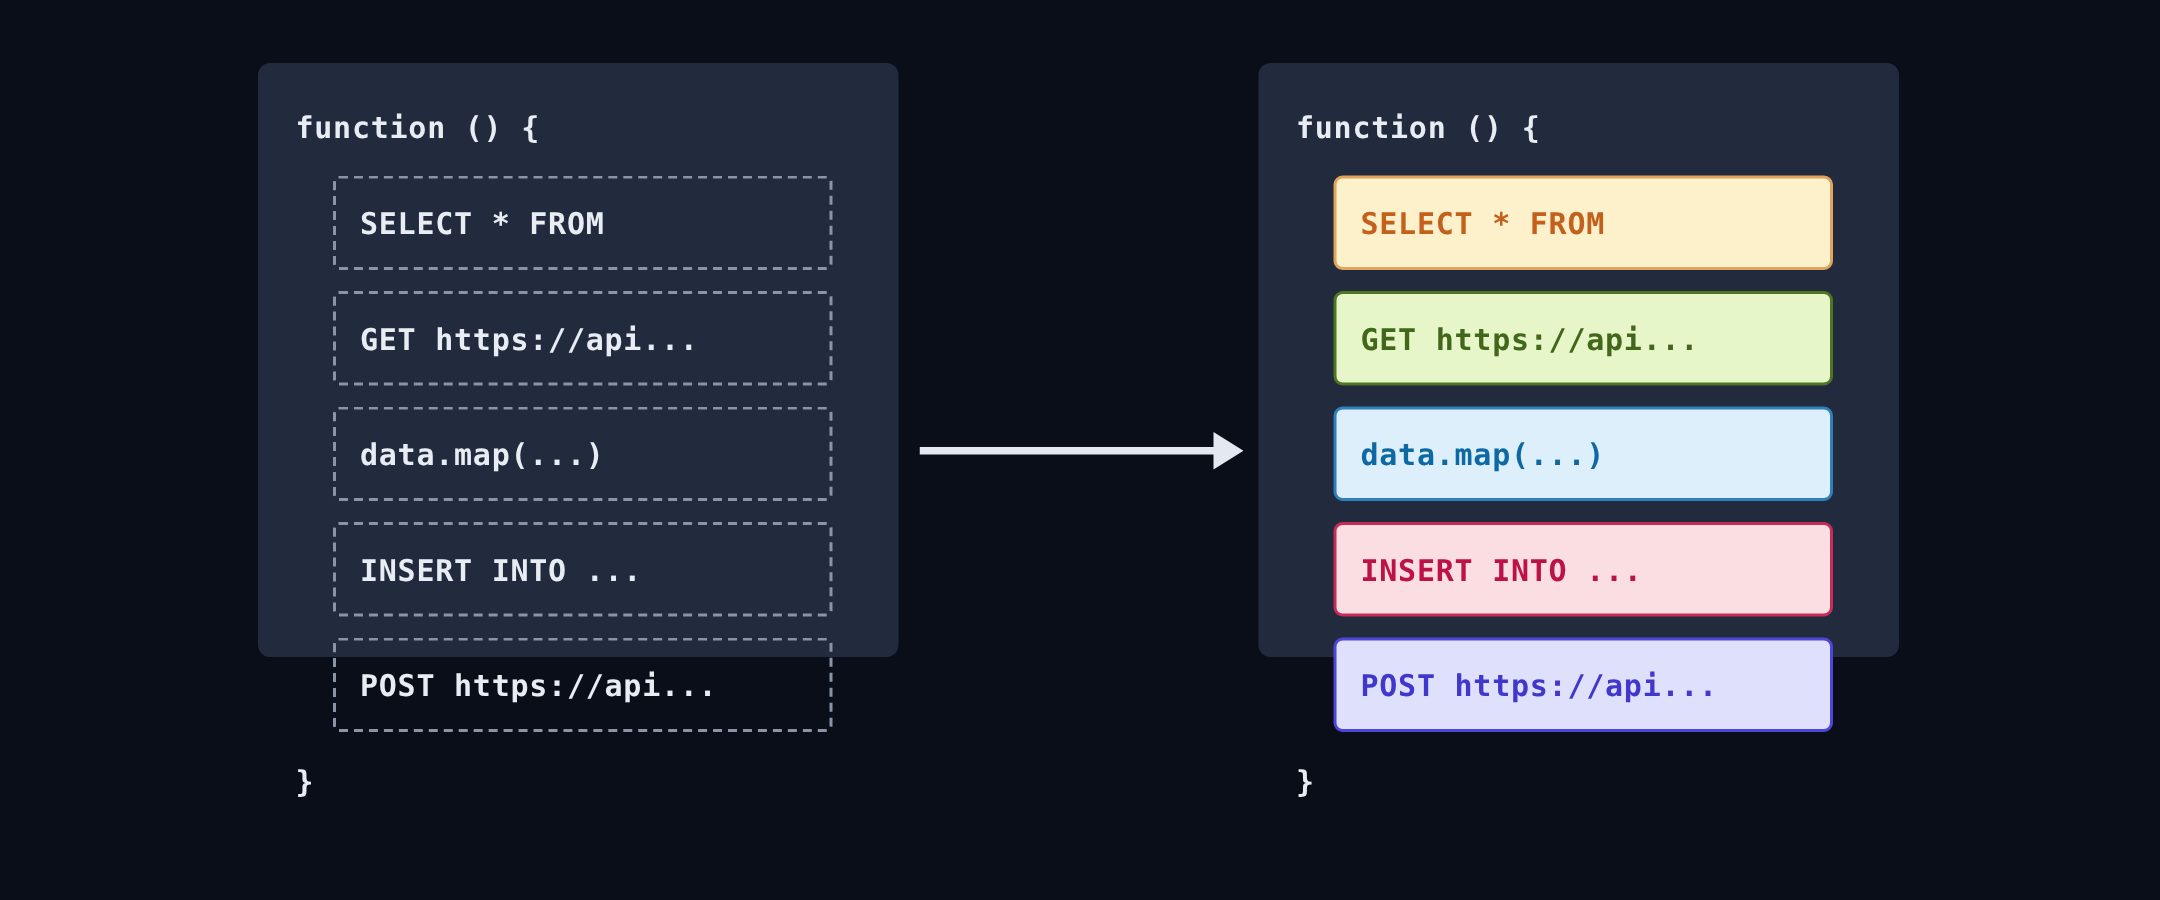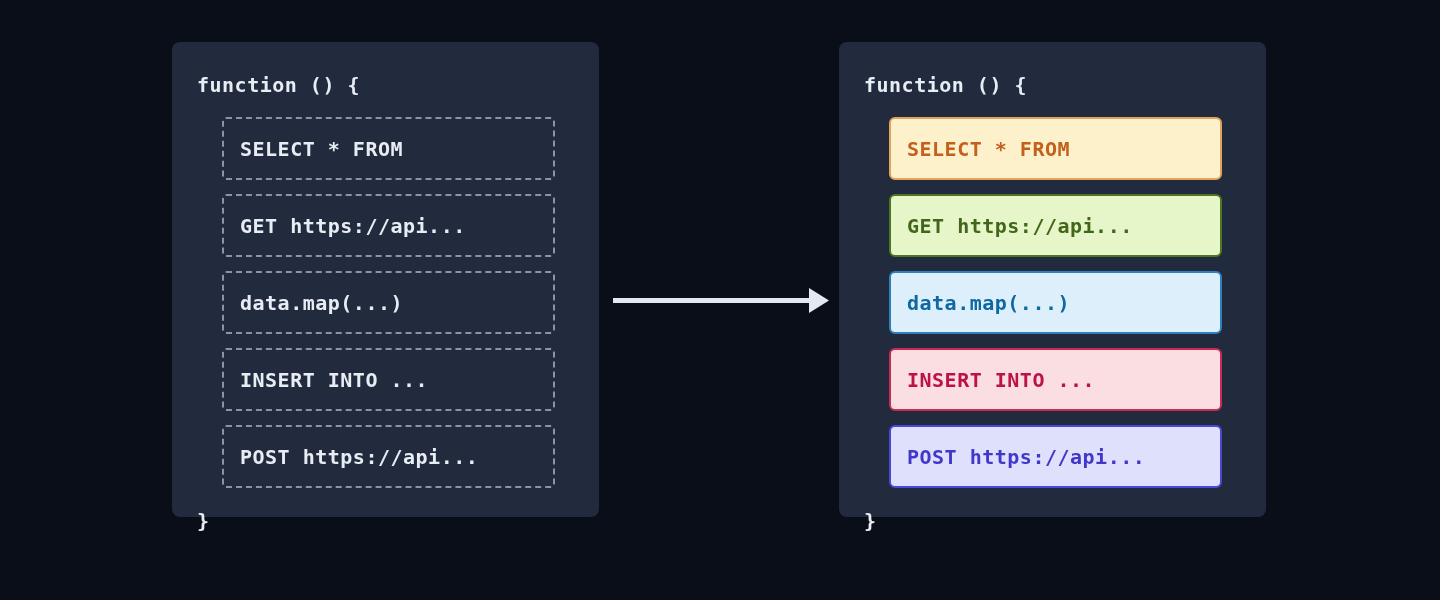--- a/index.html
+++ b/index.html
@@ -12,21 +12,21 @@
     height: 600px;
     background: #0a0e19;
     overflow: hidden;
     font-family: "DejaVu Sans Mono", "Liberation Mono", monospace;
     font-weight: 700;
   }
   .panel {
     position: absolute;
     top: 42px;
     width: 427px;
-    height: 475px;
+    height: 396px;
     background: #212b3d;
     border-radius: 8px;
     box-sizing: border-box;
     padding: 30px 44px 0 25px;
     color: #e8edf4;
   }
   .panel-before { left: 172px; }
   .panel-after  { left: 839px; }
   .fn-line {
     font-size: 20px;

